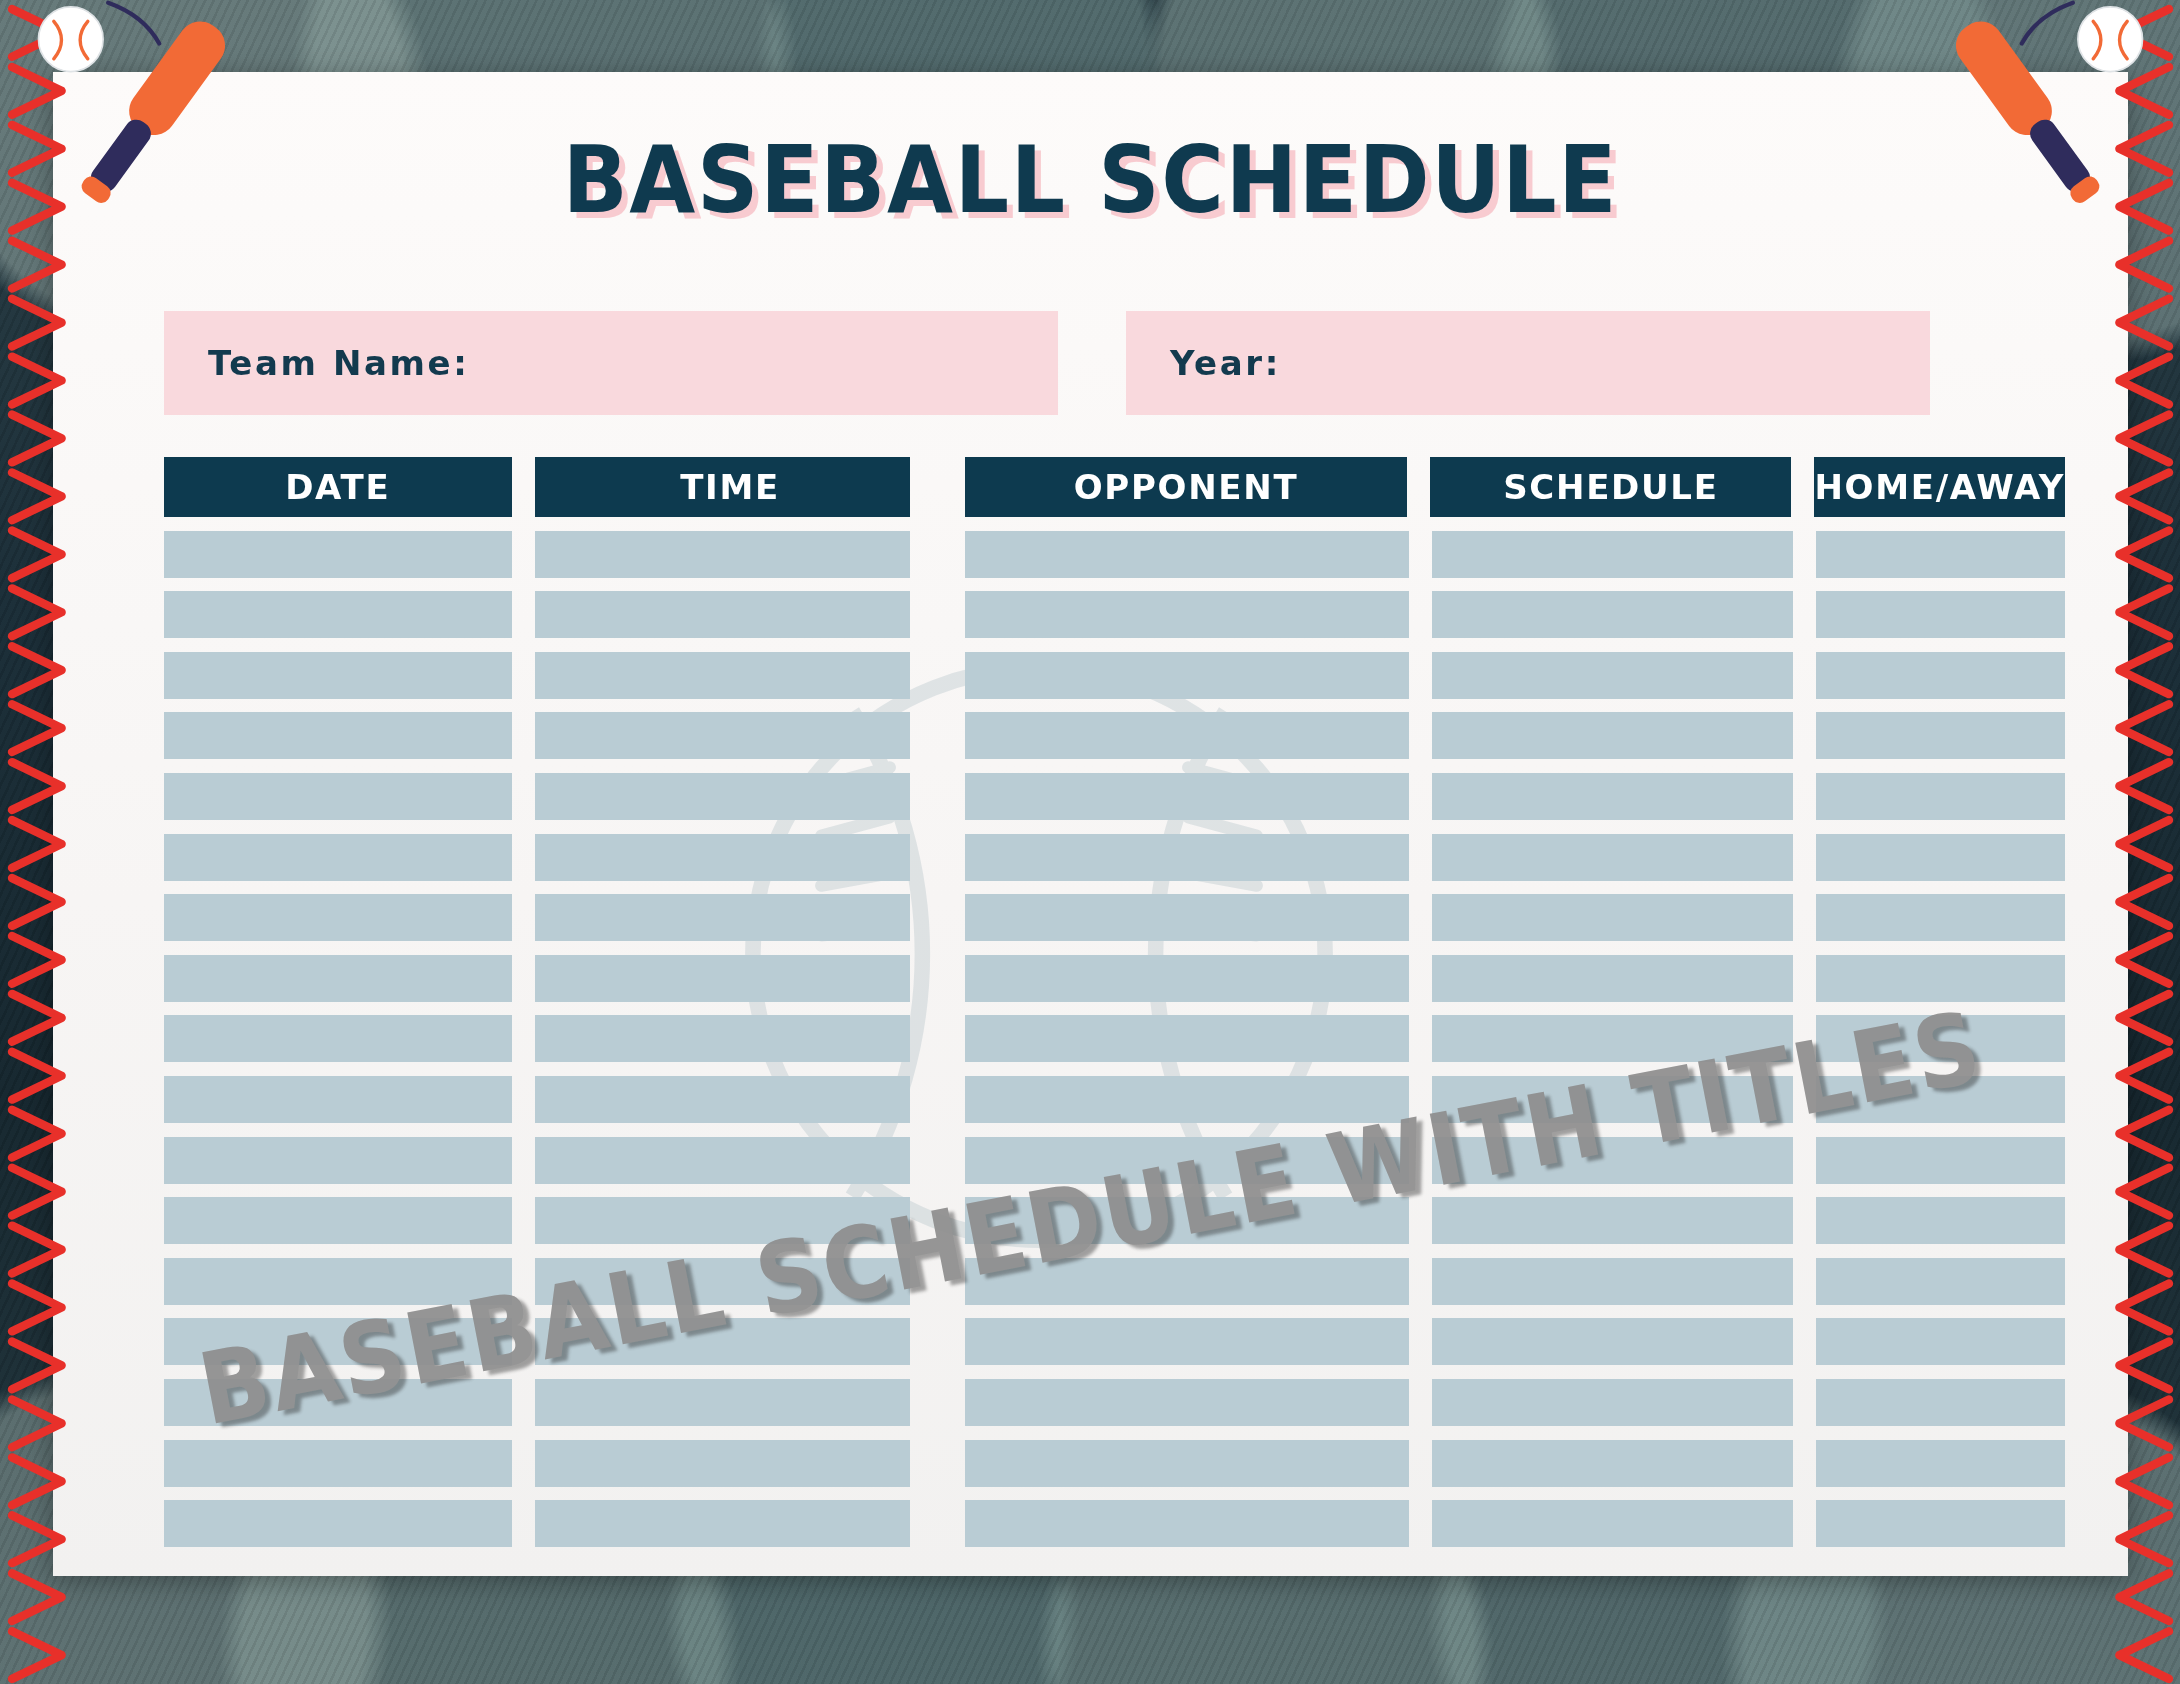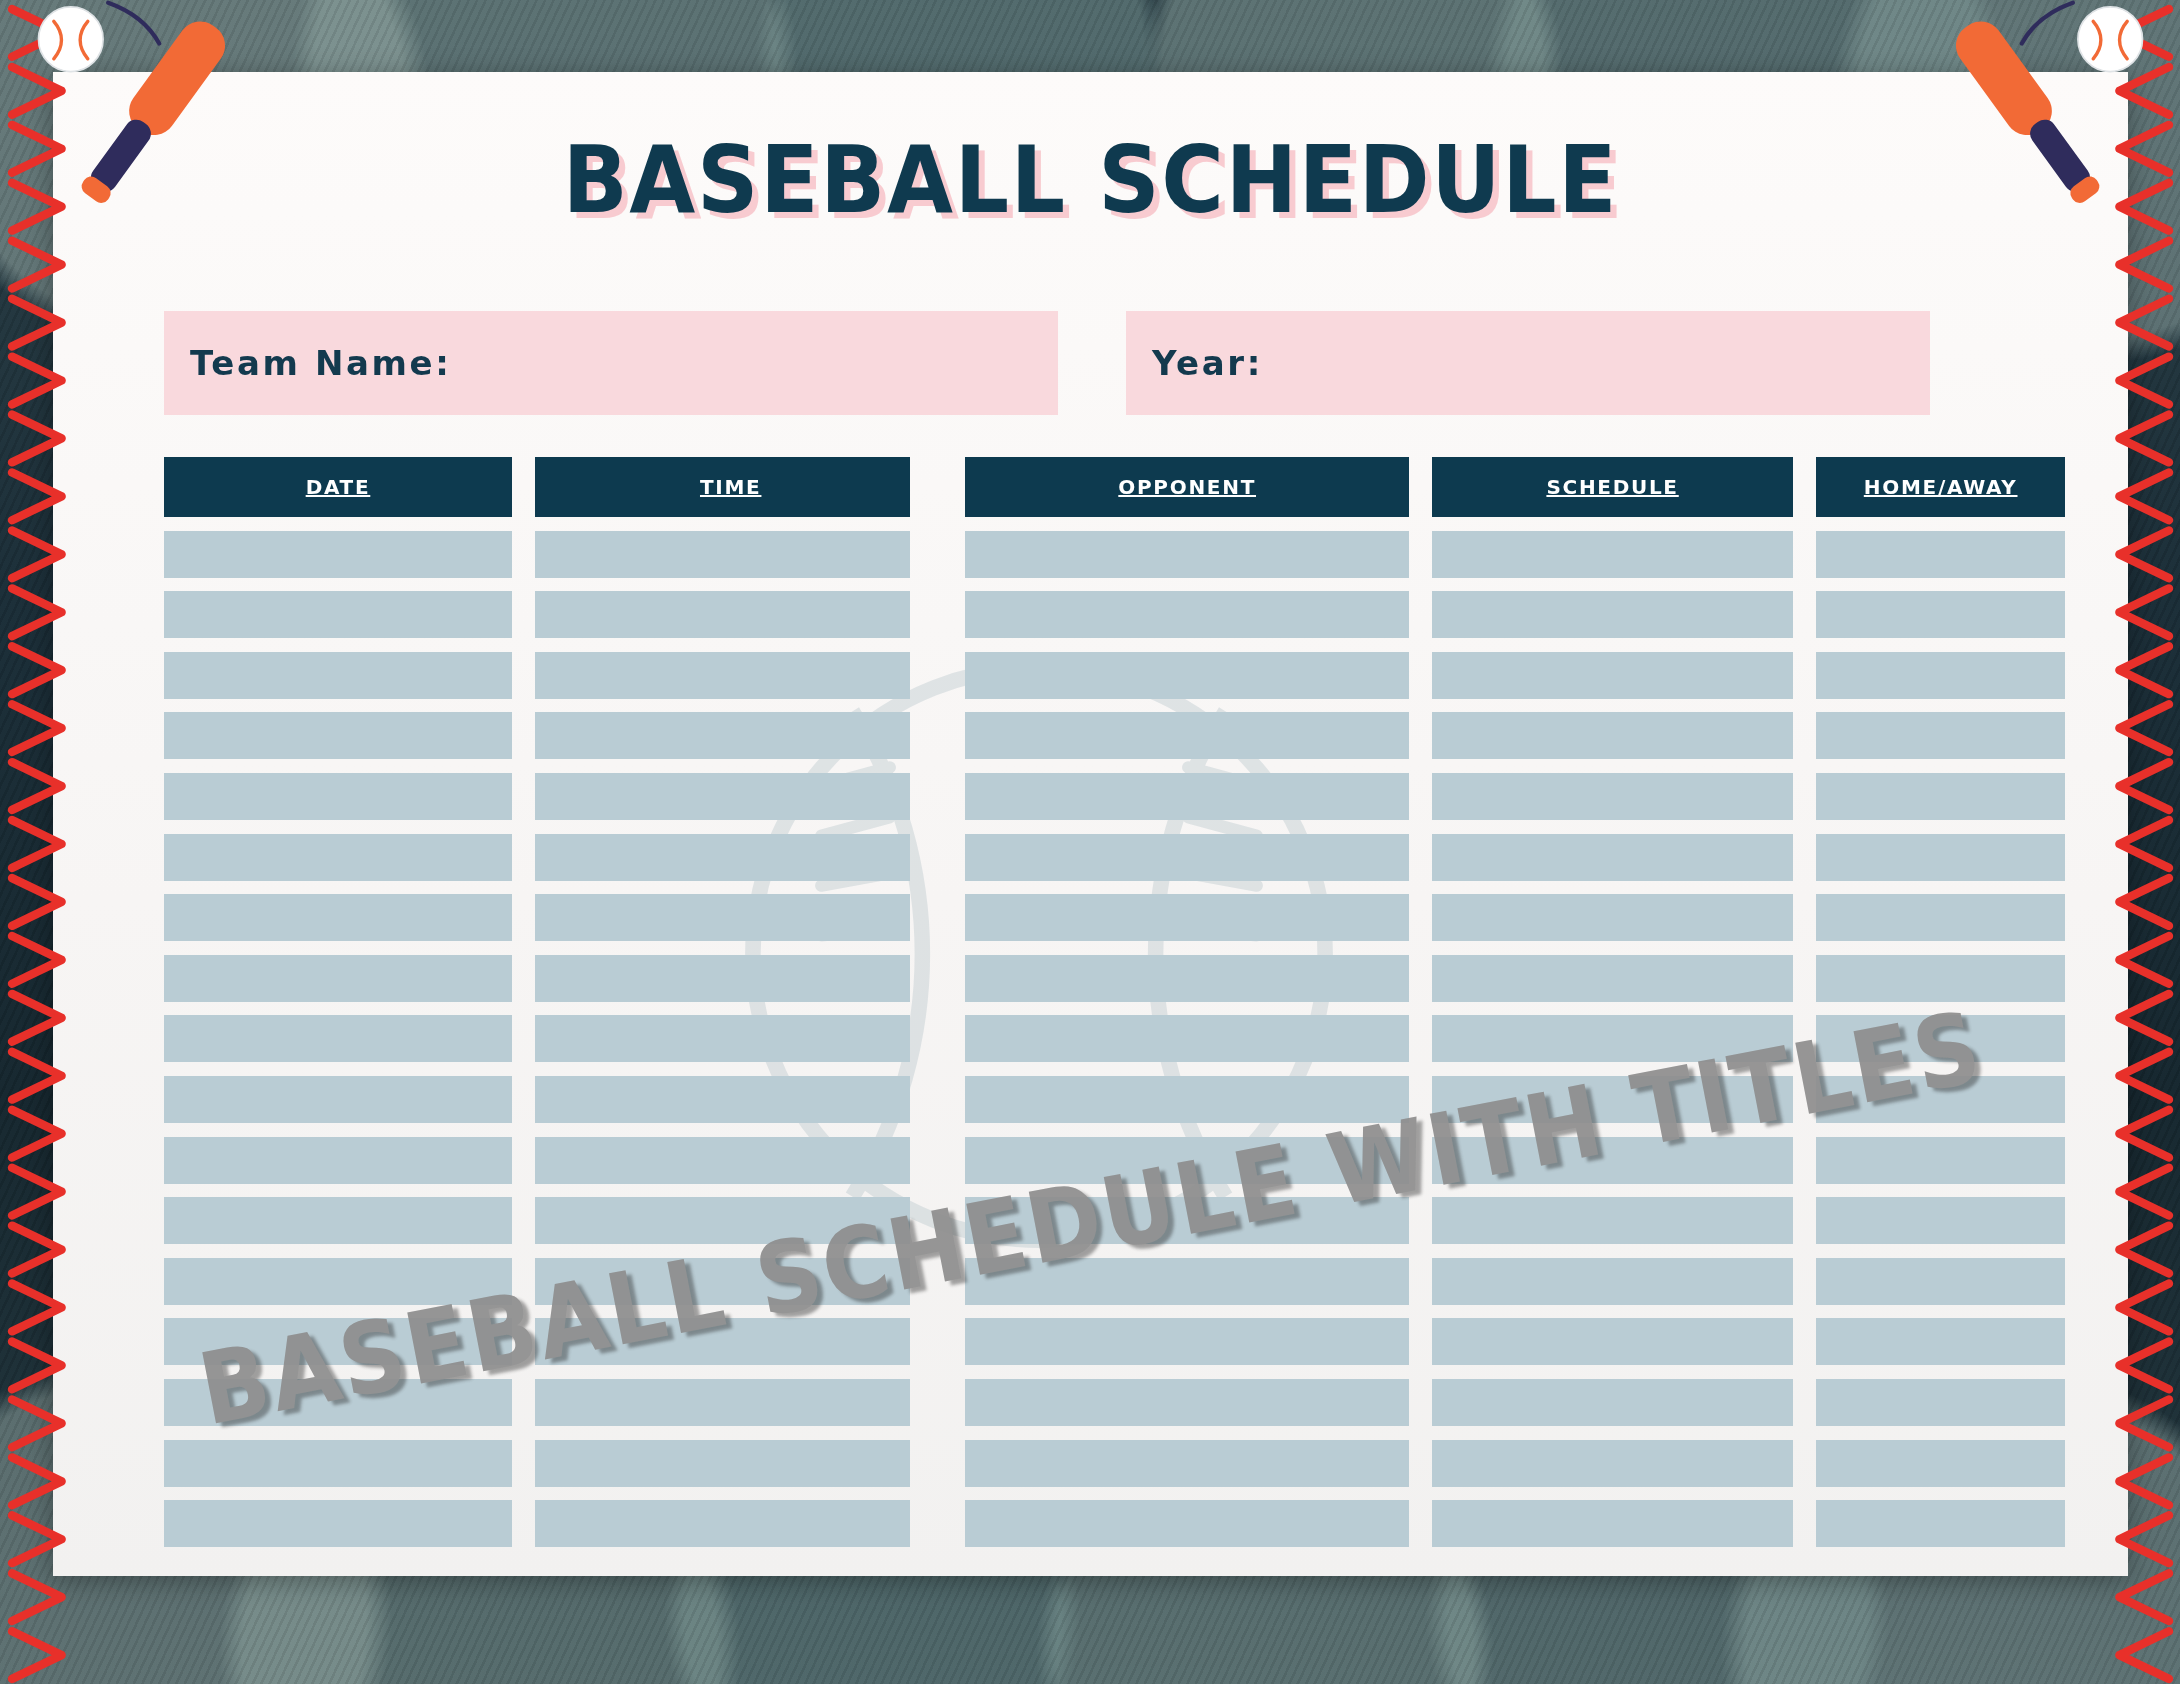--- a/index.html
+++ b/index.html
@@ -109,21 +109,21 @@
     background: #f9d9dd;
     display: flex;
     align-items: center;
     z-index: 5;
   }
   .pinkfield .lbl {
     font-size: 34px;
     font-weight: 700;
     letter-spacing: 2.6px;
     color: #133a4e;
-    padding-left: 26px;
+    padding-left: 44px;
     font-family: "DejaVu Sans", sans-serif;
   }
   #team-field { left: 164px; top: 311px;  width: 894px; height: 104px; }
   #year-field { left: 1126px; top: 311px; width: 804px; height: 104px; }
 
   
   #table {
     position: absolute;
     left: 164px;
     top: 457px;
@@ -134,25 +134,24 @@
     display: flex;
     gap: 23px;
   }
   .head-cell {
     background: #0d3a4f;
     color: #ffffff;
     height: 60px;
     display: flex;
     align-items: center;
     justify-content: center;
-    font-size: 20px;
+    font-size: 34px;
     font-weight: 700;
     letter-spacing: 1.7px;
     font-family: "DejaVu Sans", sans-serif;
-    text-decoration: underline;
   }
   .body-row {
     display: flex;
     gap: 23px;
     margin-top: 13.6px;
   }
   .body-cell {
     background: #b9ccd4;
     height: 47px;
   }

